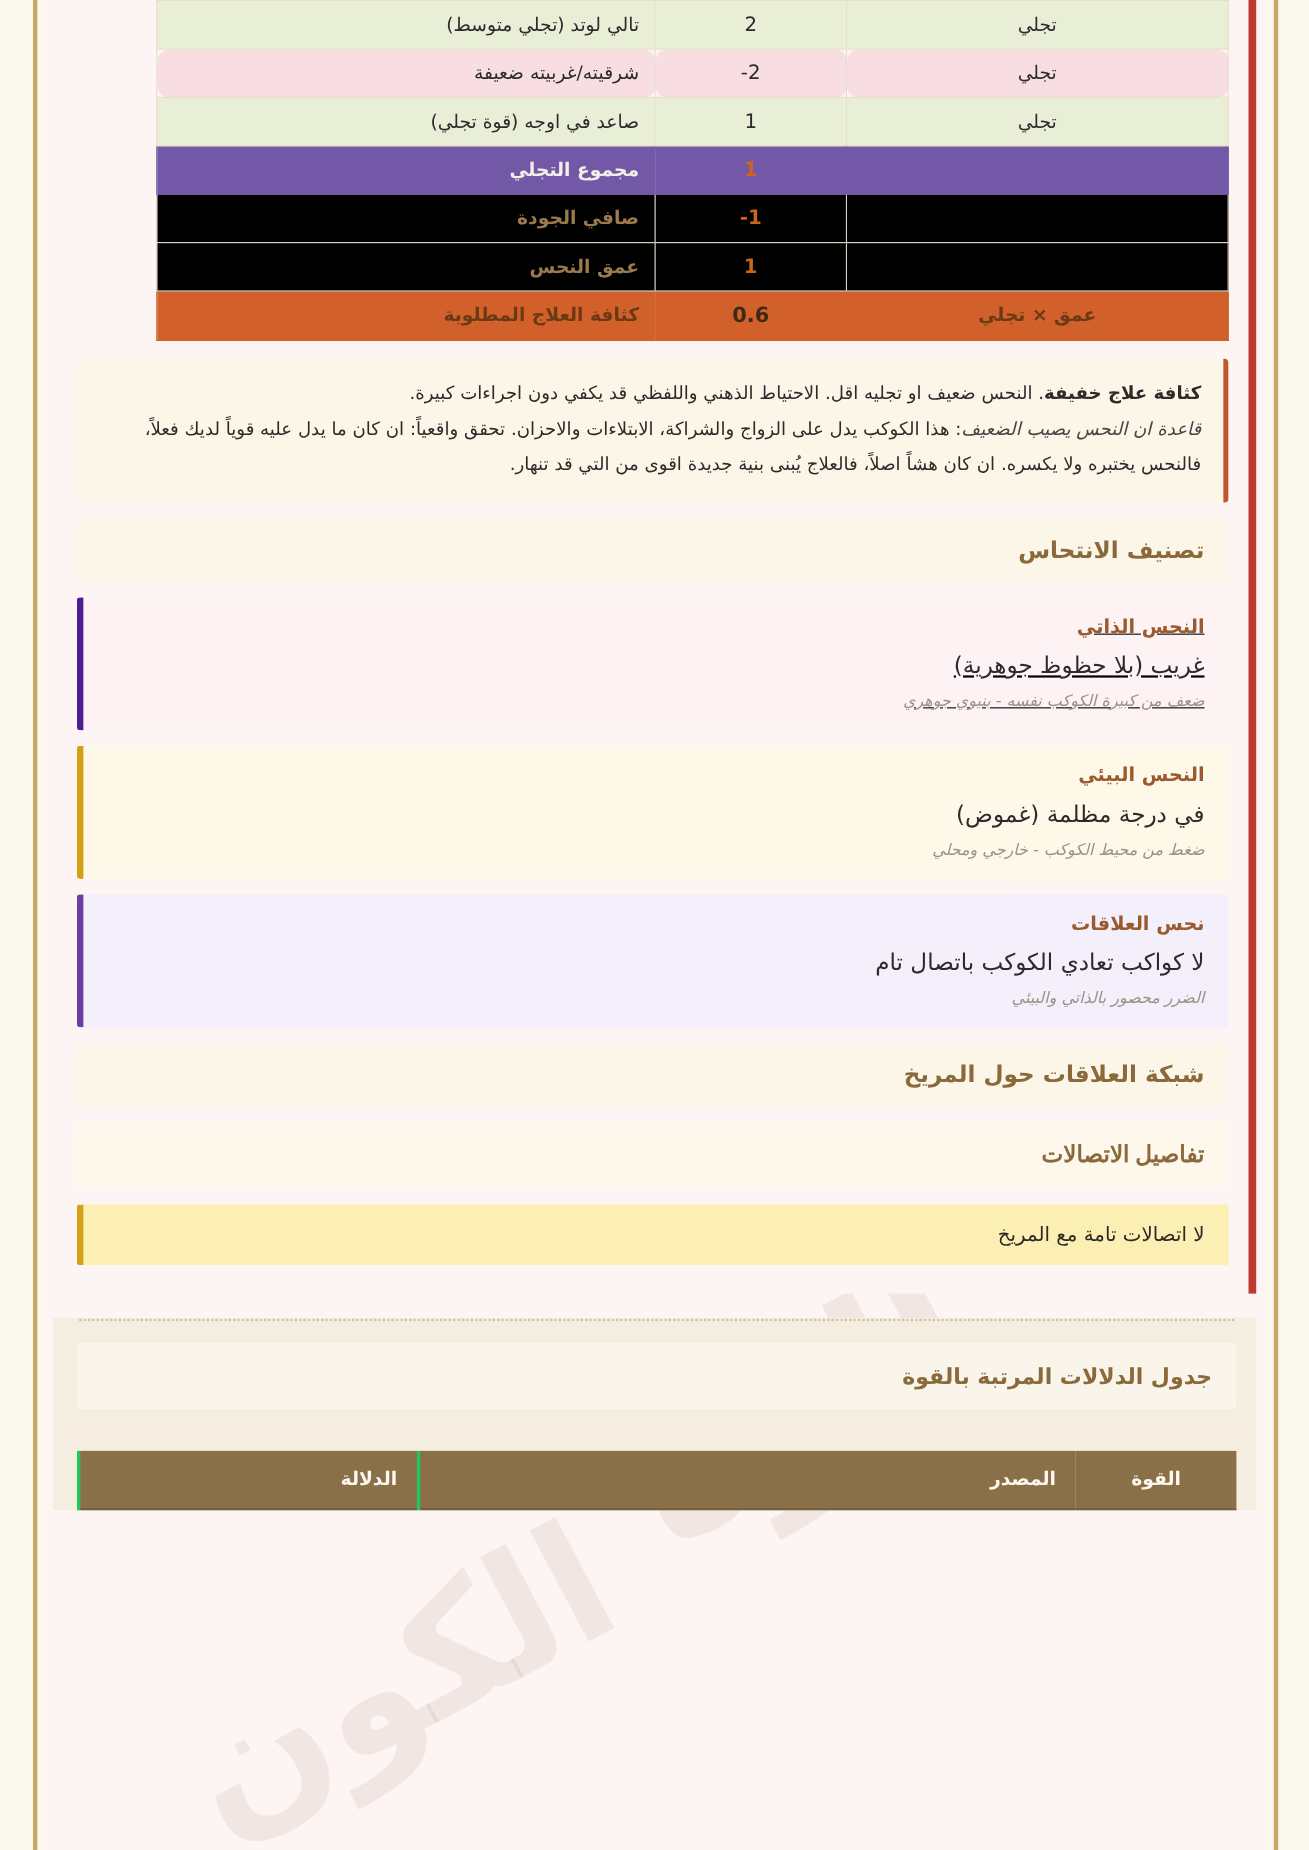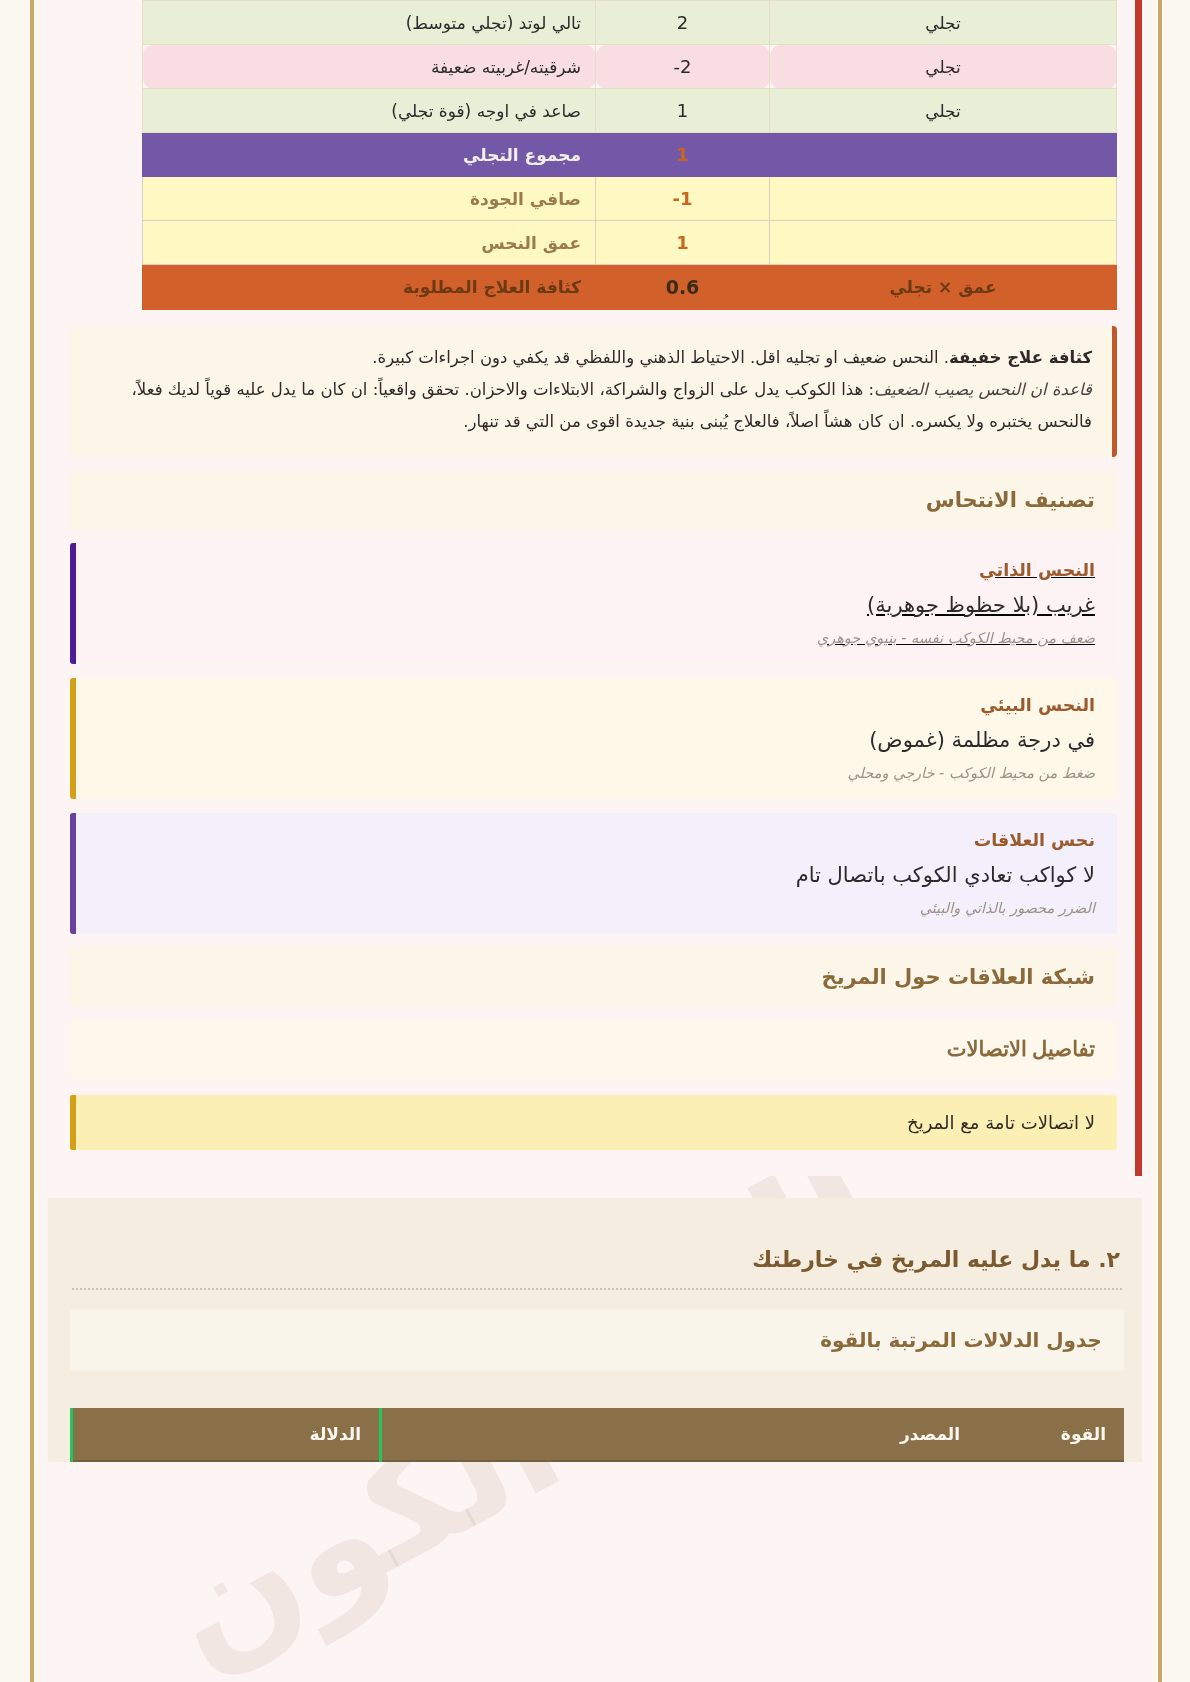--- a/index.html
+++ b/index.html
@@ -98,21 +98,21 @@
 
   tr.row-total td {
     background: #7358a8;
     color: #f2efe6;
     border-color: #7358a8;
     font-weight: 700;
   }
   tr.row-total td.c-value { color: #c9651f; }
 
   tr.row-dark td {
-    background: #fef9c3;
+    background: #000000;
     color: #9a7a4e;
     border-color: #d8d2c0;
     font-weight: 700;
   }
   tr.row-dark td.c-value { color: #c9651f; }
 
   tr.row-orange td {
     background: #d1602a;
     color: #6b3a14;
     border-color: #d1602a;
@@ -230,21 +230,21 @@
     background: #8a7049;
     color: #fdf8ef;
     font-size: 17px;
     font-weight: 700;
     padding: 16px 18px;
     text-align: right;
     border-left: 3px solid #22c55e;
     border-bottom: 2px solid #75603d;
   }
   table.dalala th.th-dalala { width: 270px; }
-  table.dalala th.th-quwa   { width: 110px; border-left: none; }
+  table.dalala th.th-quwa   { width: 110px; text-align: center; border-left: none; }
 </style>
 </head>
 <body>
 
 <div class="page-frame">
   <div class="frame-rule-outer right"></div>
   <div class="frame-rule-outer left"></div>
   <div class="paper"></div>
   <div class="watermark">
     <span class="wm1">درة</span>
@@ -312,21 +312,21 @@
       <div>
         <span class="it">قاعدة ان النحس يصيب الضعيف</span><span>: هذا الكوكب يدل على الزواج والشراكة، الابتلاءات والاحزان. تحقق واقعياً: ان كان ما يدل عليه قوياً لديك فعلاً، فالنحس يختبره ولا يكسره. ان كان هشاً اصلاً، فالعلاج يُبنى بنية جديدة اقوى من التي قد تنهار.</span>
       </div>
     </div>
 
     <div class="band">تصنيف الانتحاس</div>
 
     <div class="class-card card-self">
       <div class="ctitle">النحس الذاتي</div>
       <div class="cvalue">غريب (بلا حظوظ جوهرية)</div>
-      <div class="cdesc">ضعف من محيط الكوكب نفسه - بنيوي جوهري</div>
+      <div class="cdesc">ضعف من كبيرة الكوكب نفسه - بنيوي جوهري</div>
     </div>
 
     <div class="class-card card-env">
       <div class="ctitle">النحس البيئي</div>
       <div class="cvalue">في درجة مظلمة (غموض)</div>
       <div class="cdesc">ضغط من محيط الكوكب - خارجي ومحلي</div>
     </div>
 
     <div class="class-card card-rel">
       <div class="ctitle">نحس العلاقات</div>
@@ -337,21 +337,20 @@
     <div class="band">شبكة العلاقات حول المريخ</div>
     <div class="band pale">تفاصيل الاتصالات</div>
 
     <div class="highlight">لا اتصالات تامة مع المريخ</div>
 
     <div style="height:26px"></div>
   </div>
 
   <div class="lower-section">
     <div class="lower-inner">
-      <div class="sec-title">٢. ما يدل عليه المريخ في خارطتك</div>
       <div class="dotted-rule"></div>
       <div class="sub-band">جدول الدلالات المرتبة بالقوة</div>
 
       <table class="dalala">
         <thead>
           <tr>
             <th class="th-quwa">القوة</th>
             <th class="th-masdar">المصدر</th>
             <th class="th-dalala">الدلالة</th>
           </tr>

